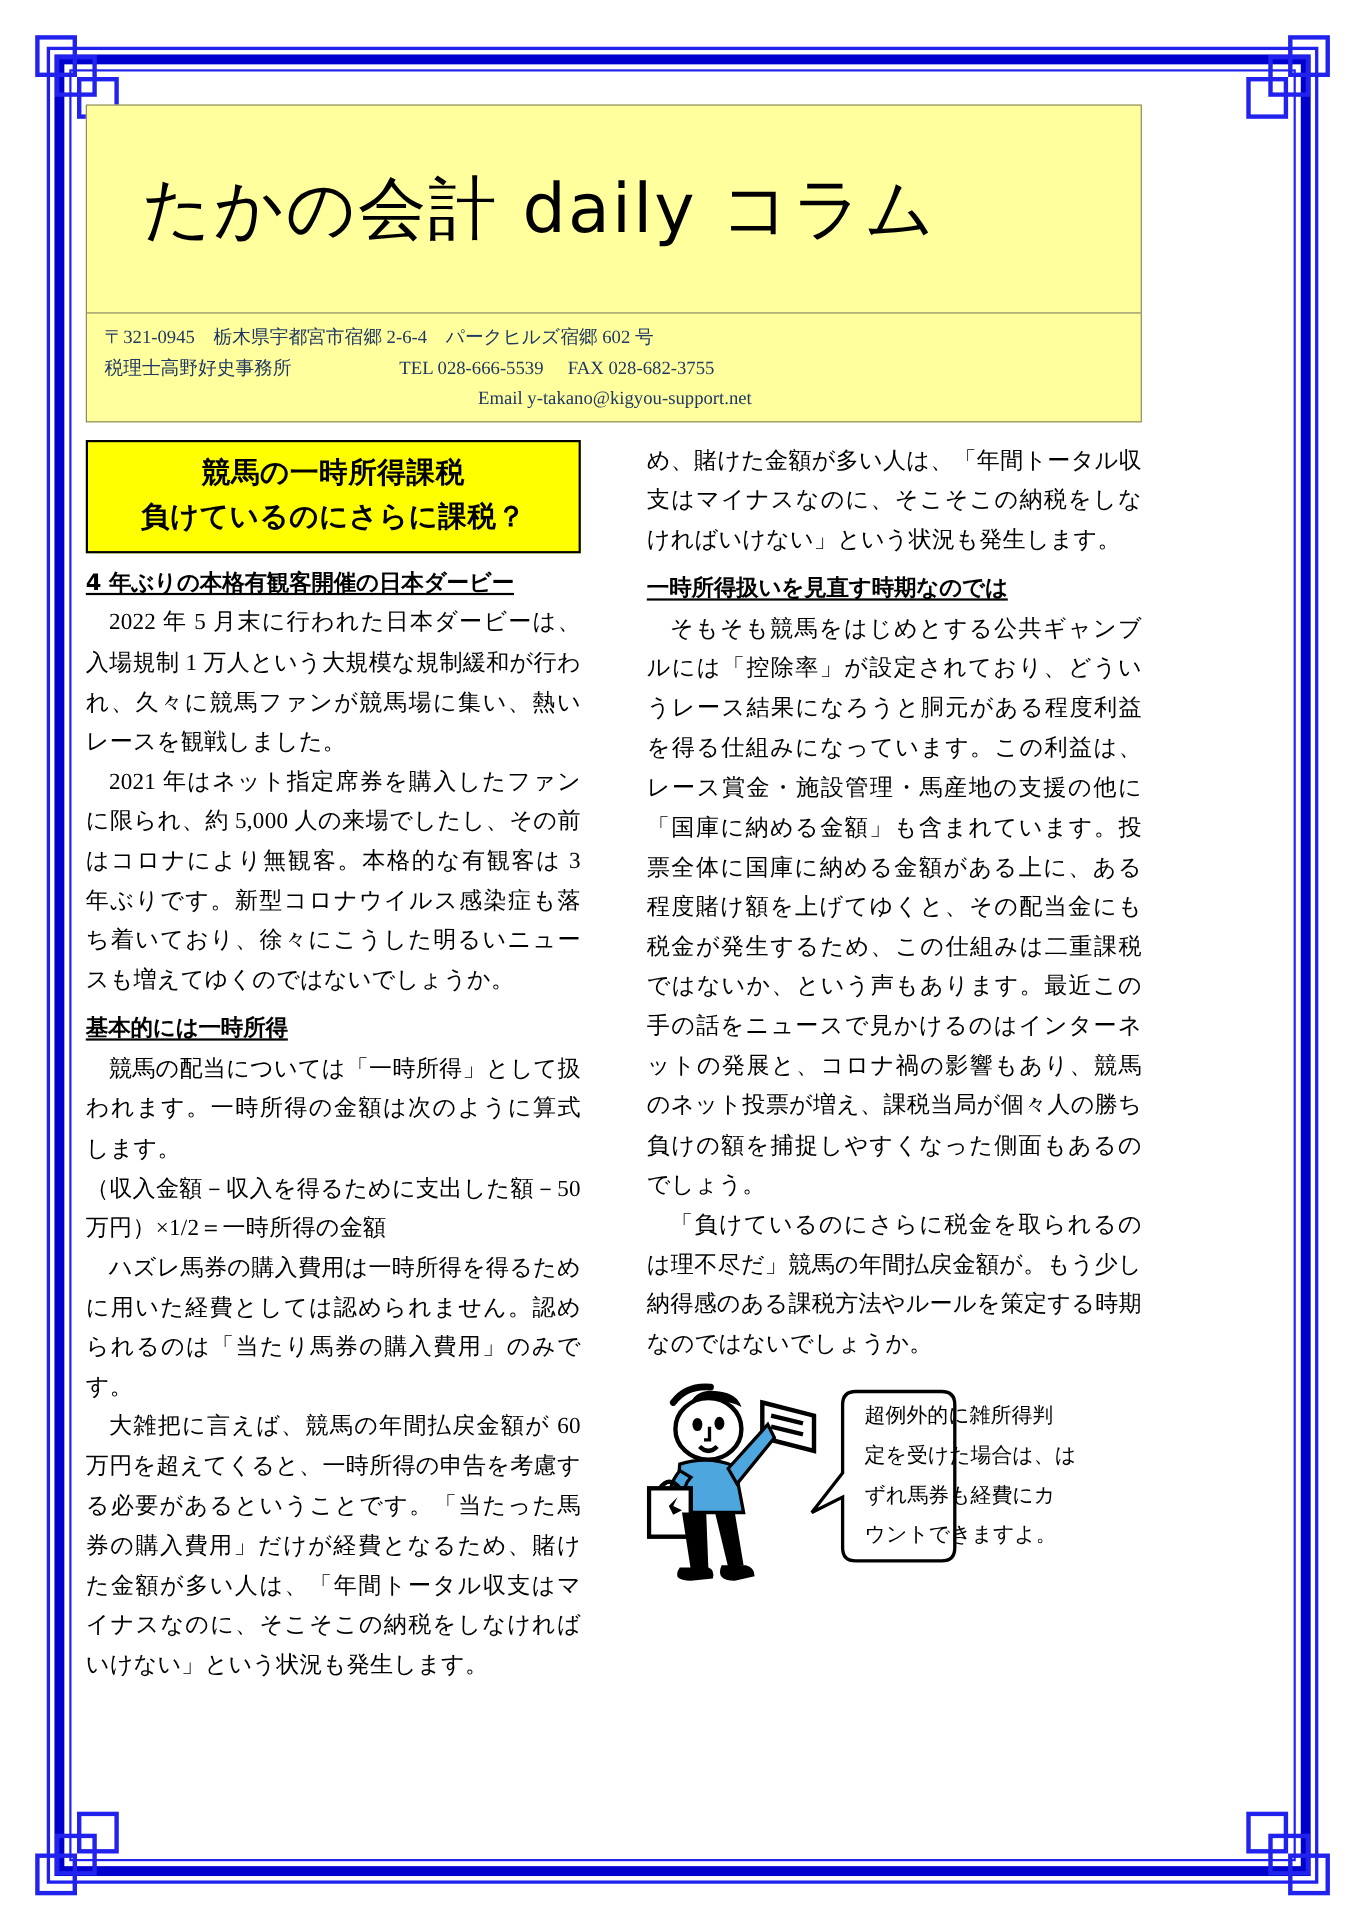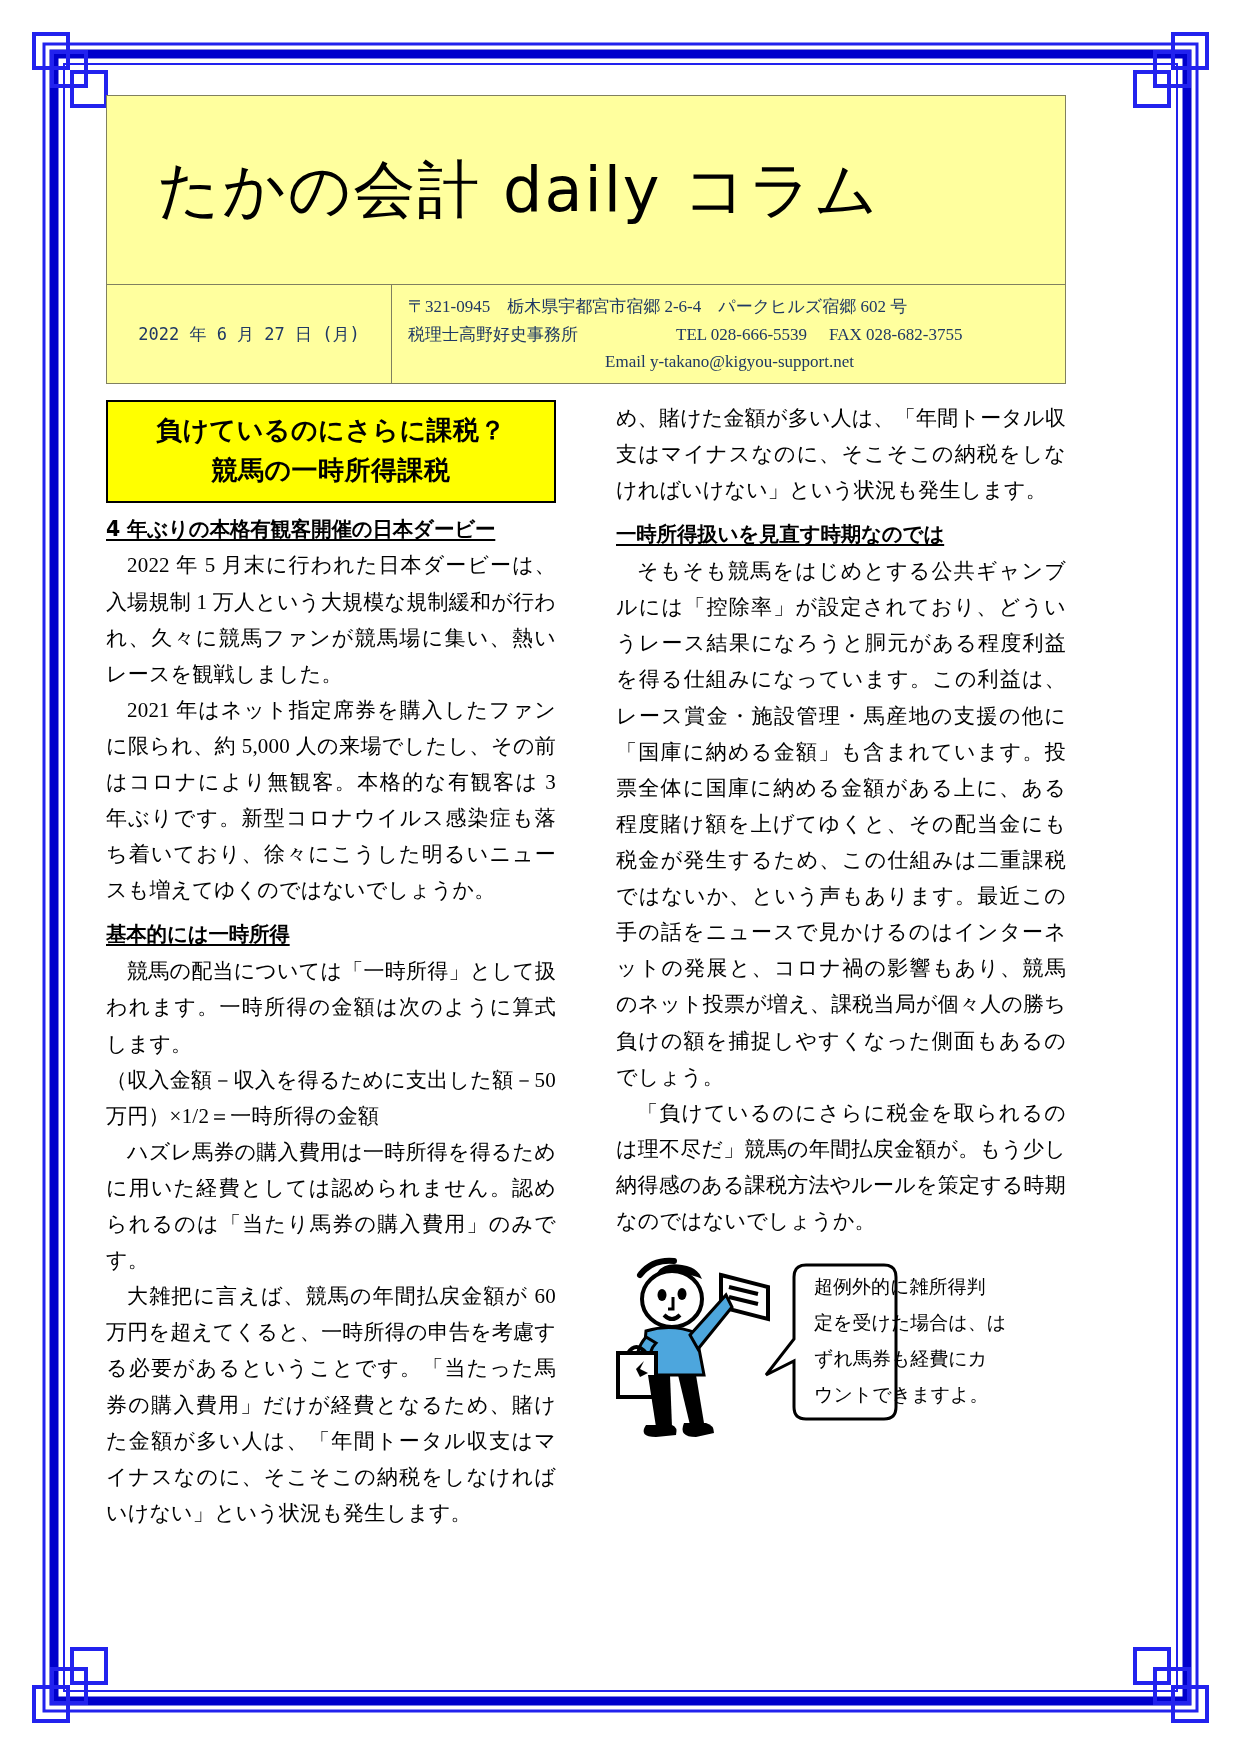--- a/index.html
+++ b/index.html
@@ -19,21 +19,21 @@
   
   .page-border {
     position: absolute;
     left: 0; top: 0;
     width: 1241px; height: 1755px;
     pointer-events: none;
   }
 
   .page-inner {
     position: absolute;
-    left: 106px;
+    left: 78px;
     top: 95px;
     width: 960px;
   }
 
   
   .masthead {
     border: 1px solid #808060;
     background: #ffff9e;
     box-sizing: border-box;
   }
@@ -179,40 +179,39 @@
   </g>
 </svg>
 
 <div class="page-inner">
 
   <div class="masthead">
     <div class="masthead-title">
       <span class="title-text">たかの会計 daily コラム</span>
     </div>
     <div class="masthead-info">
-      <div class="masthead-date">2022 年 6 月 27 日 (月)</div>
       <div class="masthead-contact">
         <div class="contact-row">〒321-0945　栃木県宇都宮市宿郷 2-6-4　パークヒルズ宿郷 602 号</div>
         <div class="contact-row firm">
           <span class="firm-name">税理士高野好史事務所</span>
           <span class="tel">TEL 028-666-5539</span>
           <span class="fax">FAX 028-682-3755</span>
         </div>
         <div class="contact-row email">Email y-takano@kigyou-support.net</div>
       </div>
     </div>
   </div>
 
   <div class="columns">
 
     <div class="col col-left">
 
       <div class="headline-box">
+        <div class="headline-line">競馬の一時所得課税</div>
         <div class="headline-line">負けているのにさらに課税？</div>
-        <div class="headline-line">競馬の一時所得課税</div>
       </div>
 
       <h2 class="section-head">4 年ぶりの本格有観客開催の日本ダービー</h2>
       <p class="para">2022 年 5 月末に行われた日本ダービーは、入場規制 1 万人という大規模な規制緩和が行われ、久々に競馬ファンが競馬場に集い、熱いレースを観戦しました。</p>
       <p class="para">2021 年はネット指定席券を購入したファンに限られ、約 5,000 人の来場でしたし、その前はコロナにより無観客。本格的な有観客は 3 年ぶりです。新型コロナウイルス感染症も落ち着いており、徐々にこうした明るいニュースも増えてゆくのではないでしょうか。</p>
 
       <h2 class="section-head">基本的には一時所得</h2>
       <p class="para">競馬の配当については「一時所得」として扱われます。一時所得の金額は次のように算式します。</p>
       <p class="para noindent">（収入金額－収入を得るために支出した額－50 万円）×1/2＝一時所得の金額</p>
       <p class="para">ハズレ馬券の購入費用は一時所得を得るために用いた経費としては認められません。認められるのは「当たり馬券の購入費用」のみです。</p>

